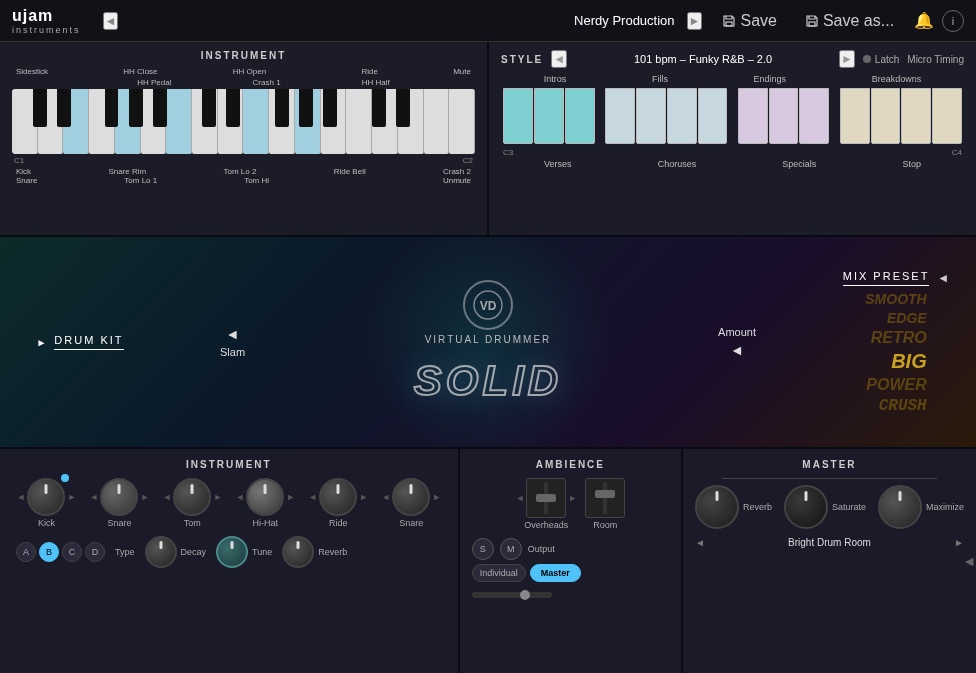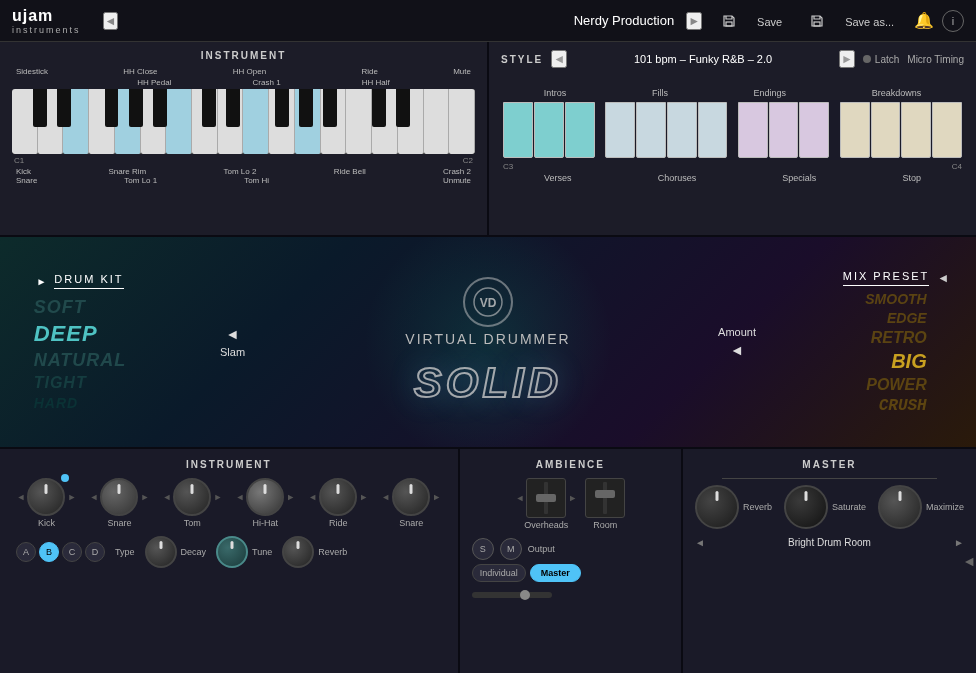--- a/index.html
+++ b/index.html
@@ -44,24 +44,24 @@
       cursor: pointer;
     }
     .preset-name {
       color: #fff;
       font-size: 13px;
       flex: 1;
       text-align: right;
     }
     .top-btn {
       display: flex;
-      align-items: flex-end;
-      gap: 21px;
+      align-items: center;
+      gap: 4px;
       color: #ccc;
-      font-size: 11px;
+      font-size: 16px;
       background: transparent;
       border: none;
       cursor: pointer;
       padding: 4px 8px;
     }
     .top-btn svg { width: 14px; height: 14px; }
     .top-right-icons {
       display: flex;
       align-items: center;
       gap: 8px;
@@ -107,21 +107,21 @@
       text-align: center;
       margin-bottom: 6px;
       font-weight: bold;
     }
 
     
     .style-controls {
       display: flex;
       align-items: center;
       gap: 8px;
-      margin-bottom: 20px;
+      margin-bottom: 6px;
     }
     .style-label {
       color: #ccc;
       font-size: 10px;
       letter-spacing: 2px;
       font-weight: bold;
     }
     .bpm-display {
       color: #fff;
       font-size: 11px;
@@ -217,21 +217,21 @@
       height: 50px;
       border: 2px solid rgba(200,200,200,0.5);
       border-radius: 50%;
       display: flex;
       align-items: center;
       justify-content: center;
       margin-bottom: 4px;
     }
     .vd-text-label {
       color: #bbb;
-      font-size: 14px;
+      font-size: 10px;
       letter-spacing: 2px;
       margin-bottom: 12px;
     }
     .solid-text {
       font-size: 42px;
       font-weight: 900;
       font-style: italic;
       color: transparent;
       -webkit-text-stroke: 2px rgba(200,200,200,0.8);
       letter-spacing: 4px;
@@ -778,27 +778,20 @@
   </div>
 
   <div class="middle-section">
     <div class="middle-glow"></div>
 
     <div class="drum-kit-section" style="min-width:120px;">
       <div style="display:flex;align-items:center;gap:8px;">
         <span class="kit-arrow">►</span>
         <span class="drum-kit-label">DRUM KIT</span>
       </div>
-      <div class="kit-options">
-        <span class="kit-option muted" style="font-size:18px;color:#2a5a5a;">SOFT</span>
-        <span class="kit-option selected" style="font-size:22px;color:#4fc3c3;">DEEP</span>
-        <span class="kit-option muted" style="font-size:18px;color:#2a5a5a;">NATURAL</span>
-        <span class="kit-option muted" style="font-size:16px;color:#1a4a4a;">TIGHT</span>
-        <span class="kit-option muted" style="font-size:14px;color:#0a3a3a;">HARD</span>
-      </div>
     </div>
 
     <div class="slam-control">
       <span class="slam-arrow-left">◄</span>
       <span class="slam-label">Slam</span>
     </div>
 
     <div class="center-section">
       <div class="vd-logo">
         <svg width="32" height="32" viewBox="0 0 32 32">

